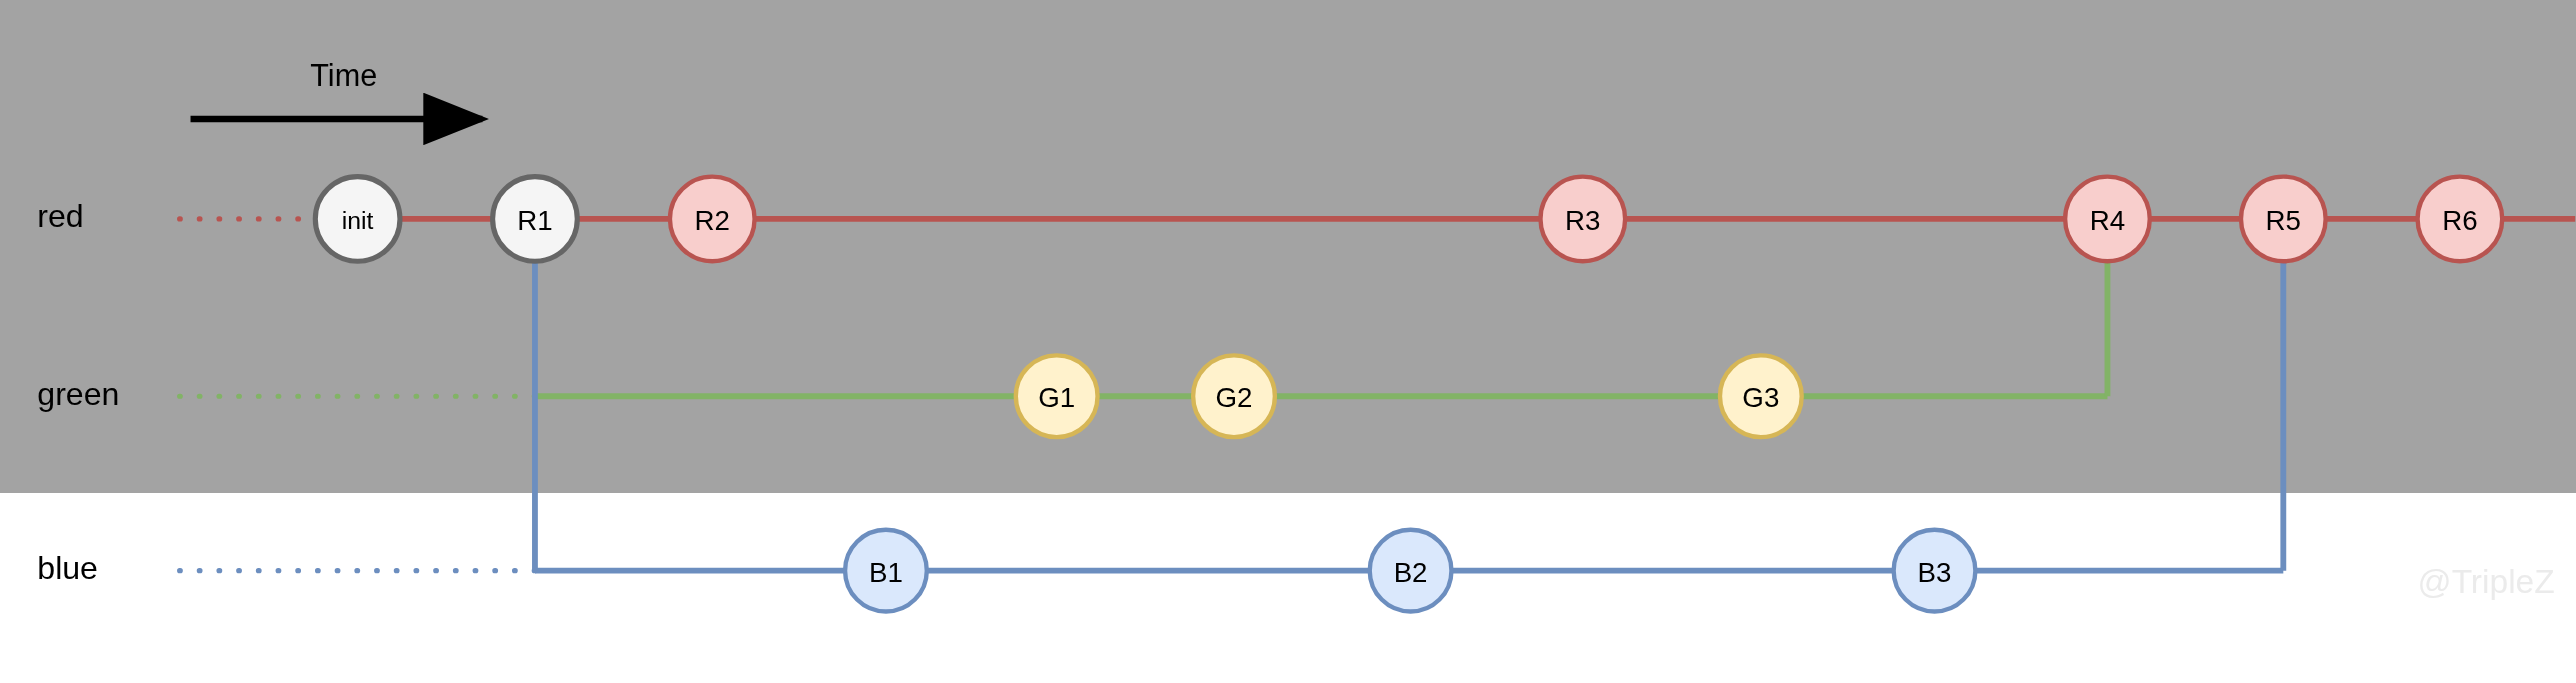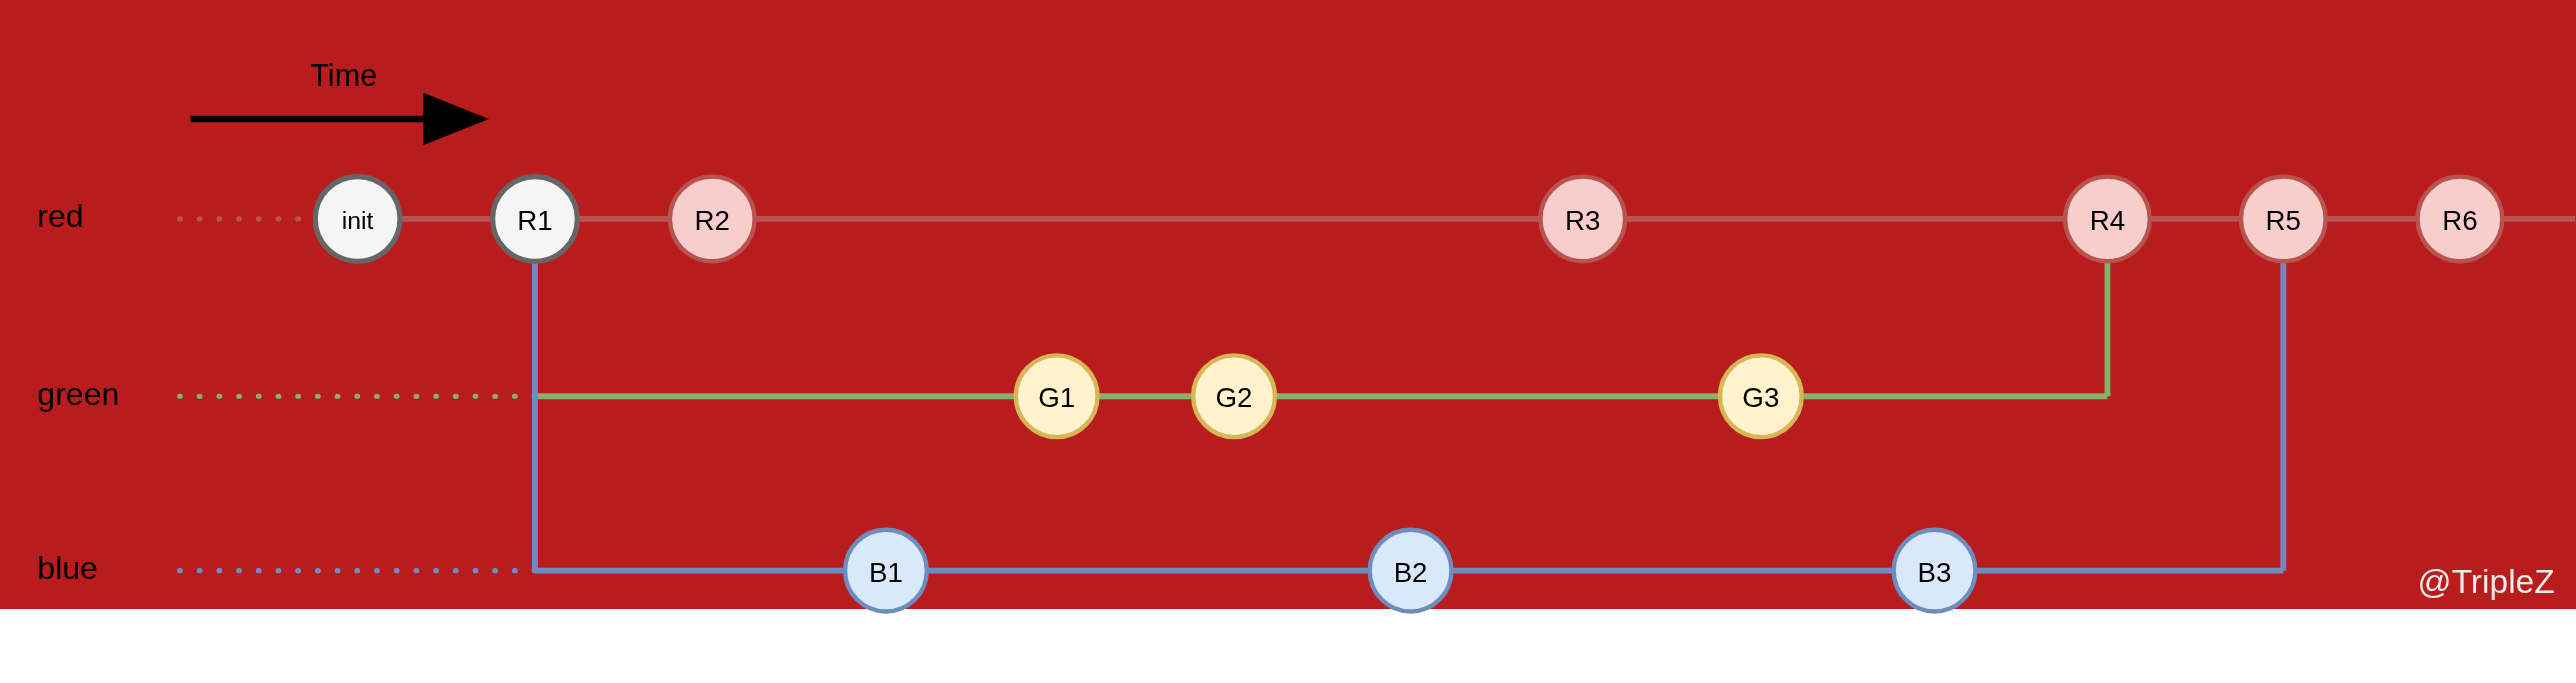--- a/index.html
+++ b/index.html
@@ -9,22 +9,22 @@
   }
   body {
     width: 2576px;
     height: 683px;
     font-family: "Liberation Sans", sans-serif;
     overflow: hidden;
   }
   #stage {
     position: relative;
     width: 2576px;
-    height: 609px;
-    background: #b91c1c;
+    height: 493px;
+    background: #a3a3a3;
     text-decoration: underline;
   }
   #diagram {
     position: absolute;
     left: 0;
     top: 0;
     width: 2576px;
     height: 683px;
   }
   .lane-label {

